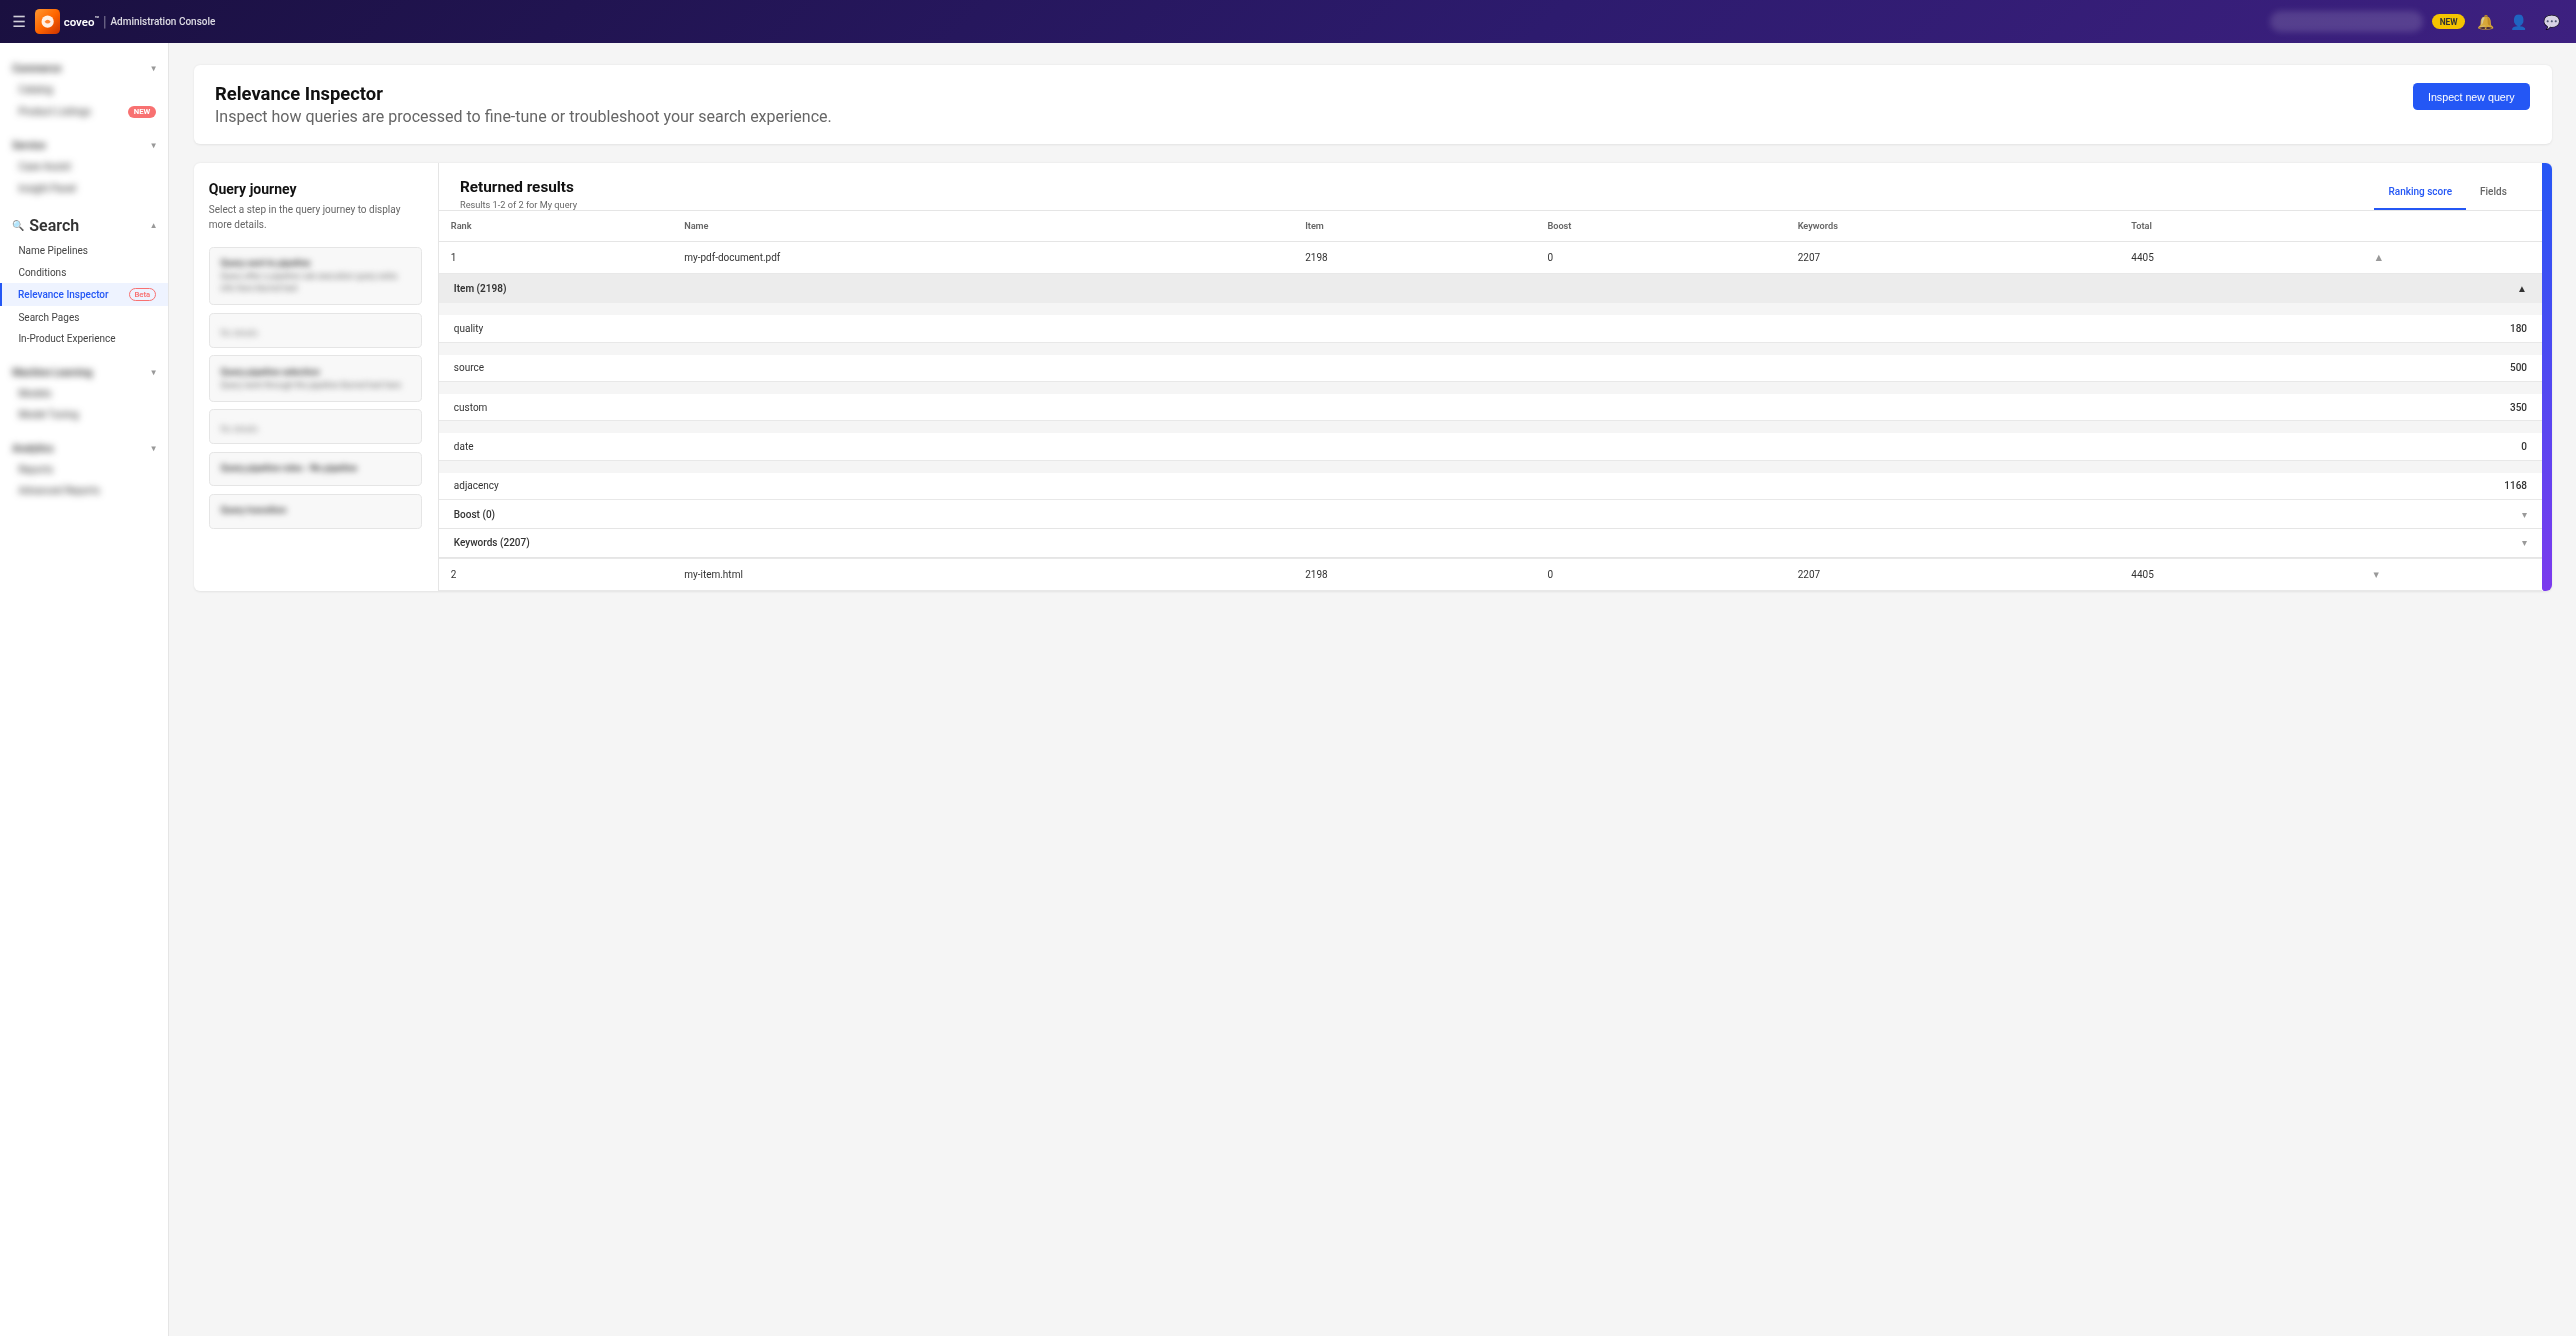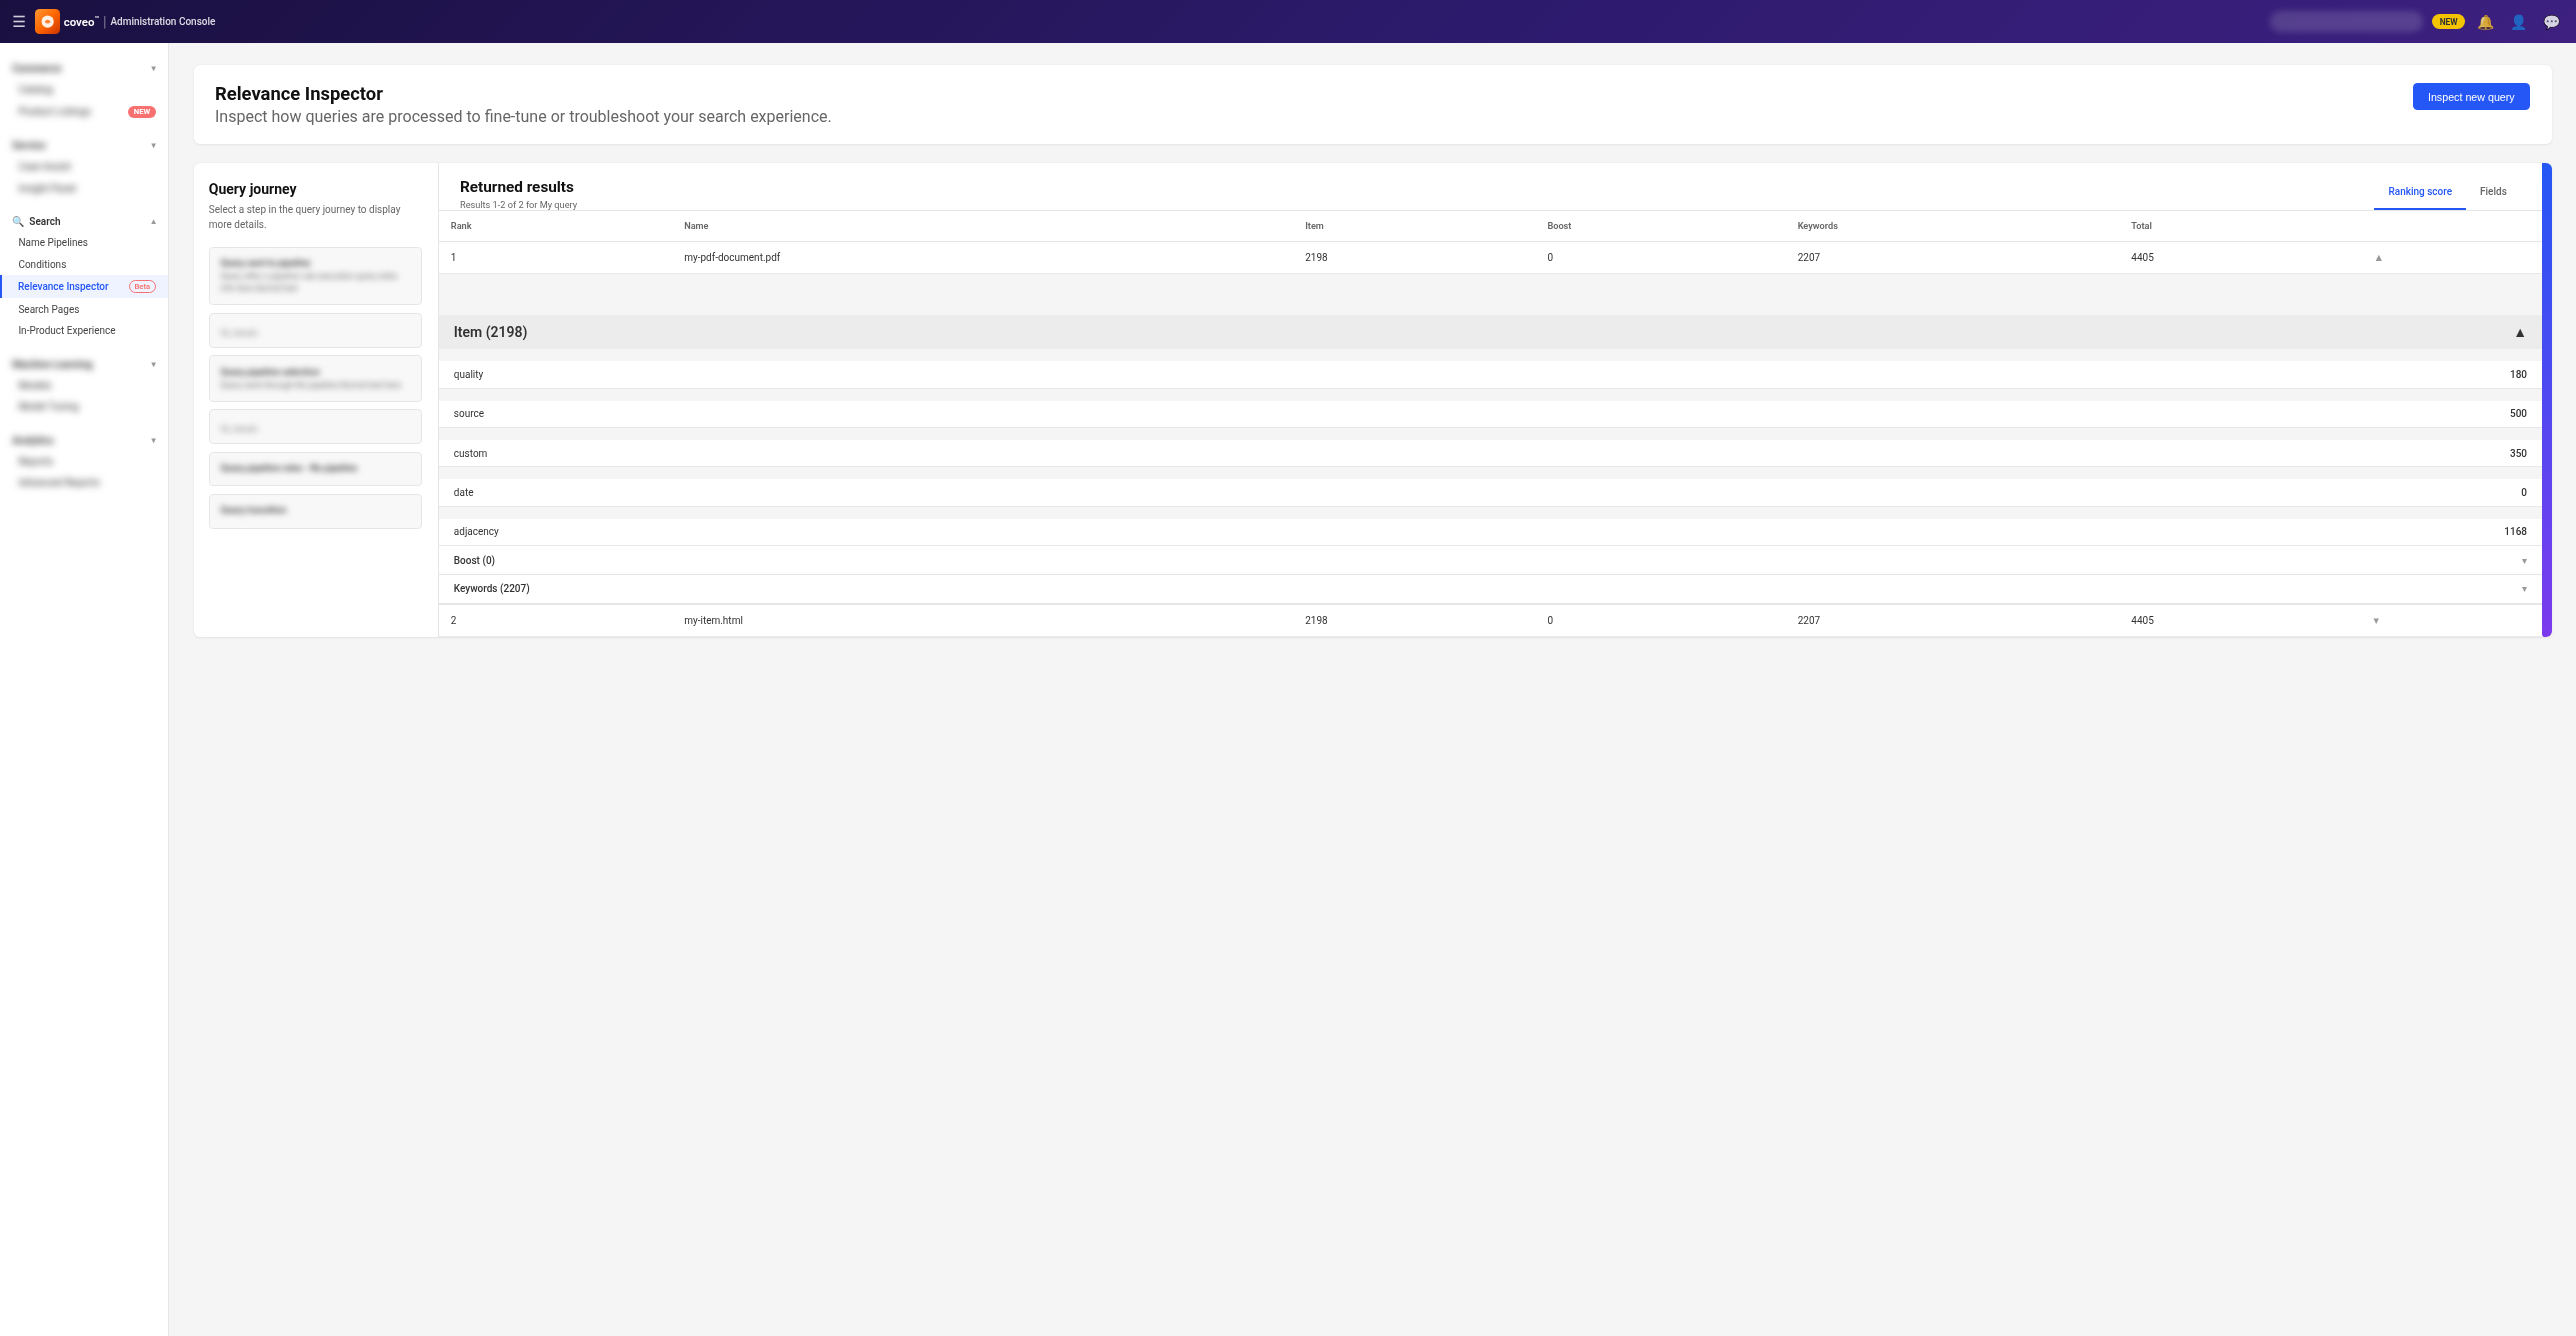--- a/index.html
+++ b/index.html
@@ -302,25 +302,24 @@
     
     .expanded-section {
       background: #f5f5f5;
     }
     .expanded-header {
       display: flex;
       align-items: center;
       justify-content: space-between;
       padding: 9.2px 15.3px;
       background: #ececec;
-      font-size: 14px;
+      font-size: 10px;
       font-weight: 600;
       color: #333;
       cursor: pointer;
-      margin-top: 41px;
     }
     .score-row {
       display: flex;
       align-items: center;
       justify-content: space-between;
       padding: 7.7px 15.3px;
       border-bottom: 0.8px solid #e8e8e8;
       background: white;
       margin-top: 12px;
     }
@@ -414,21 +413,21 @@
       </div>
       <div class="sidebar-item">
         <span class="blurred">Insight Panel</span>
       </div>
     </div>
 
     <div class="sidebar-section">
       <div class="sidebar-section-header">
         <span style="display:flex;align-items:center;gap:4.6px;">
           <span style="font-size:10px;">🔍</span>
-          <span style="color:#333;font-weight:600;font-size:10px;">Search</span>
+          <span style="color:#333;font-weight:600;font-size:16px;">Search</span>
         </span>
         <span class="chevron">▴</span>
       </div>
       <div class="sidebar-item">
         <span>Name Pipelines</span>
       </div>
       <div class="sidebar-item">
         <span>Conditions</span>
       </div>
       <div class="sidebar-item active">

